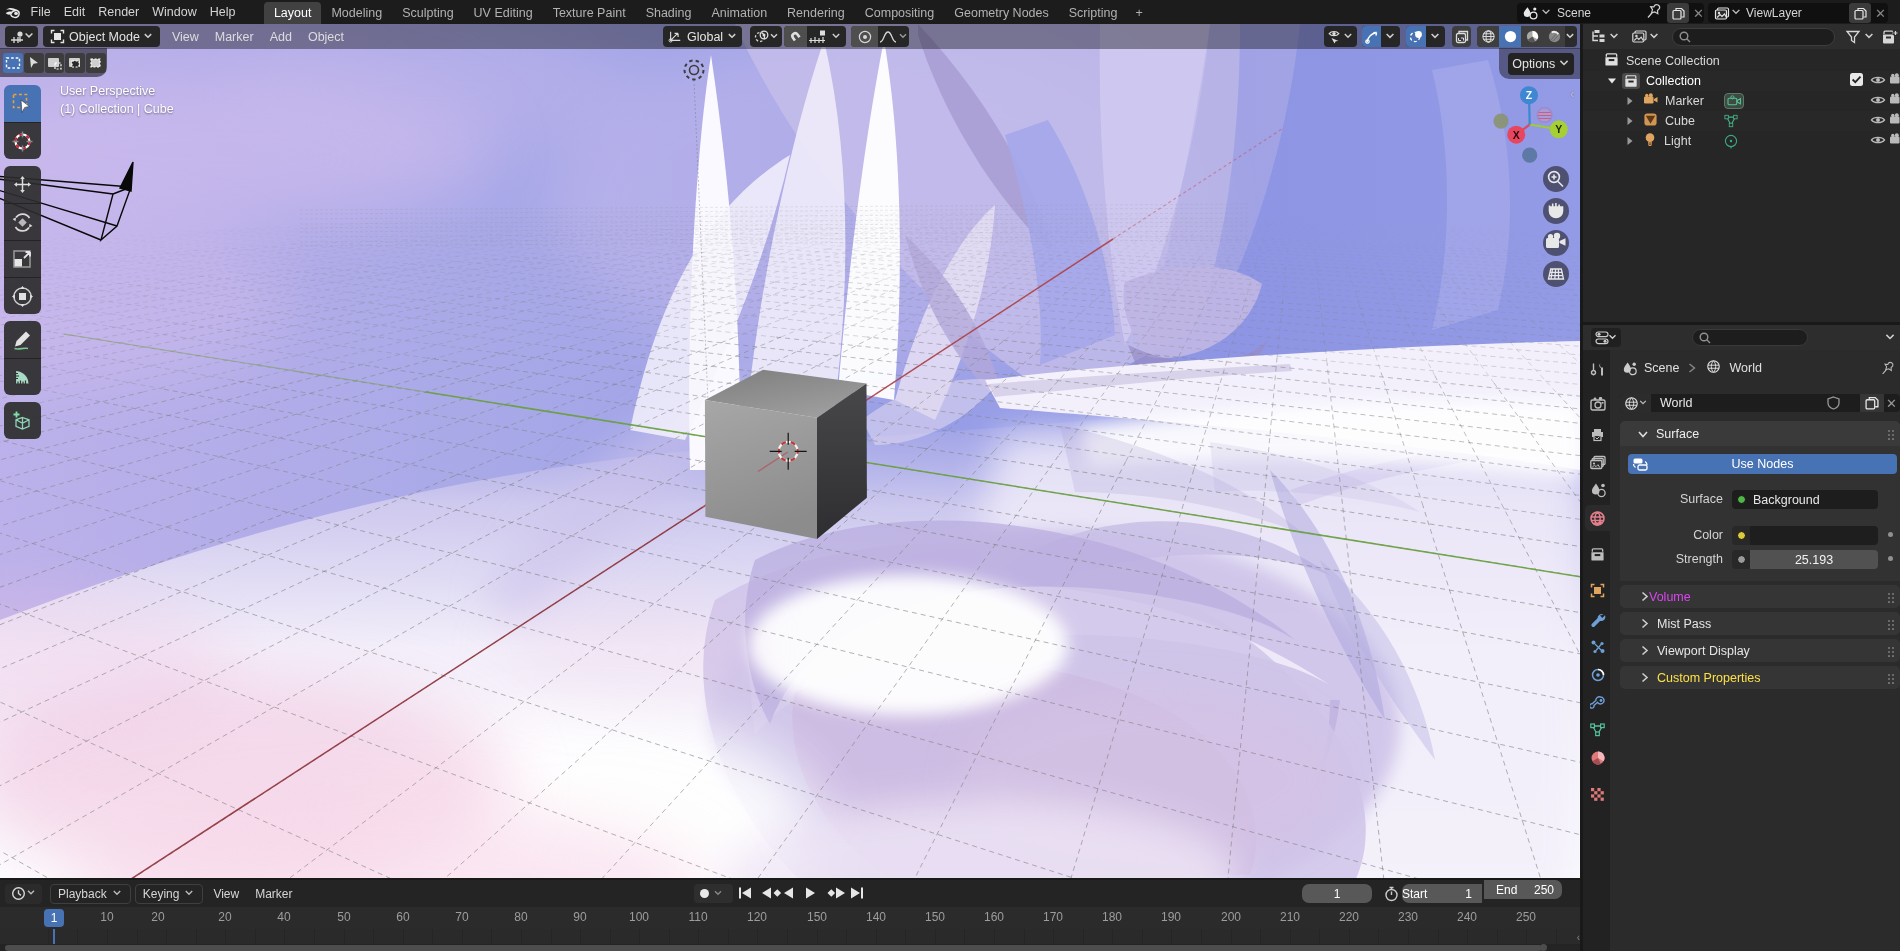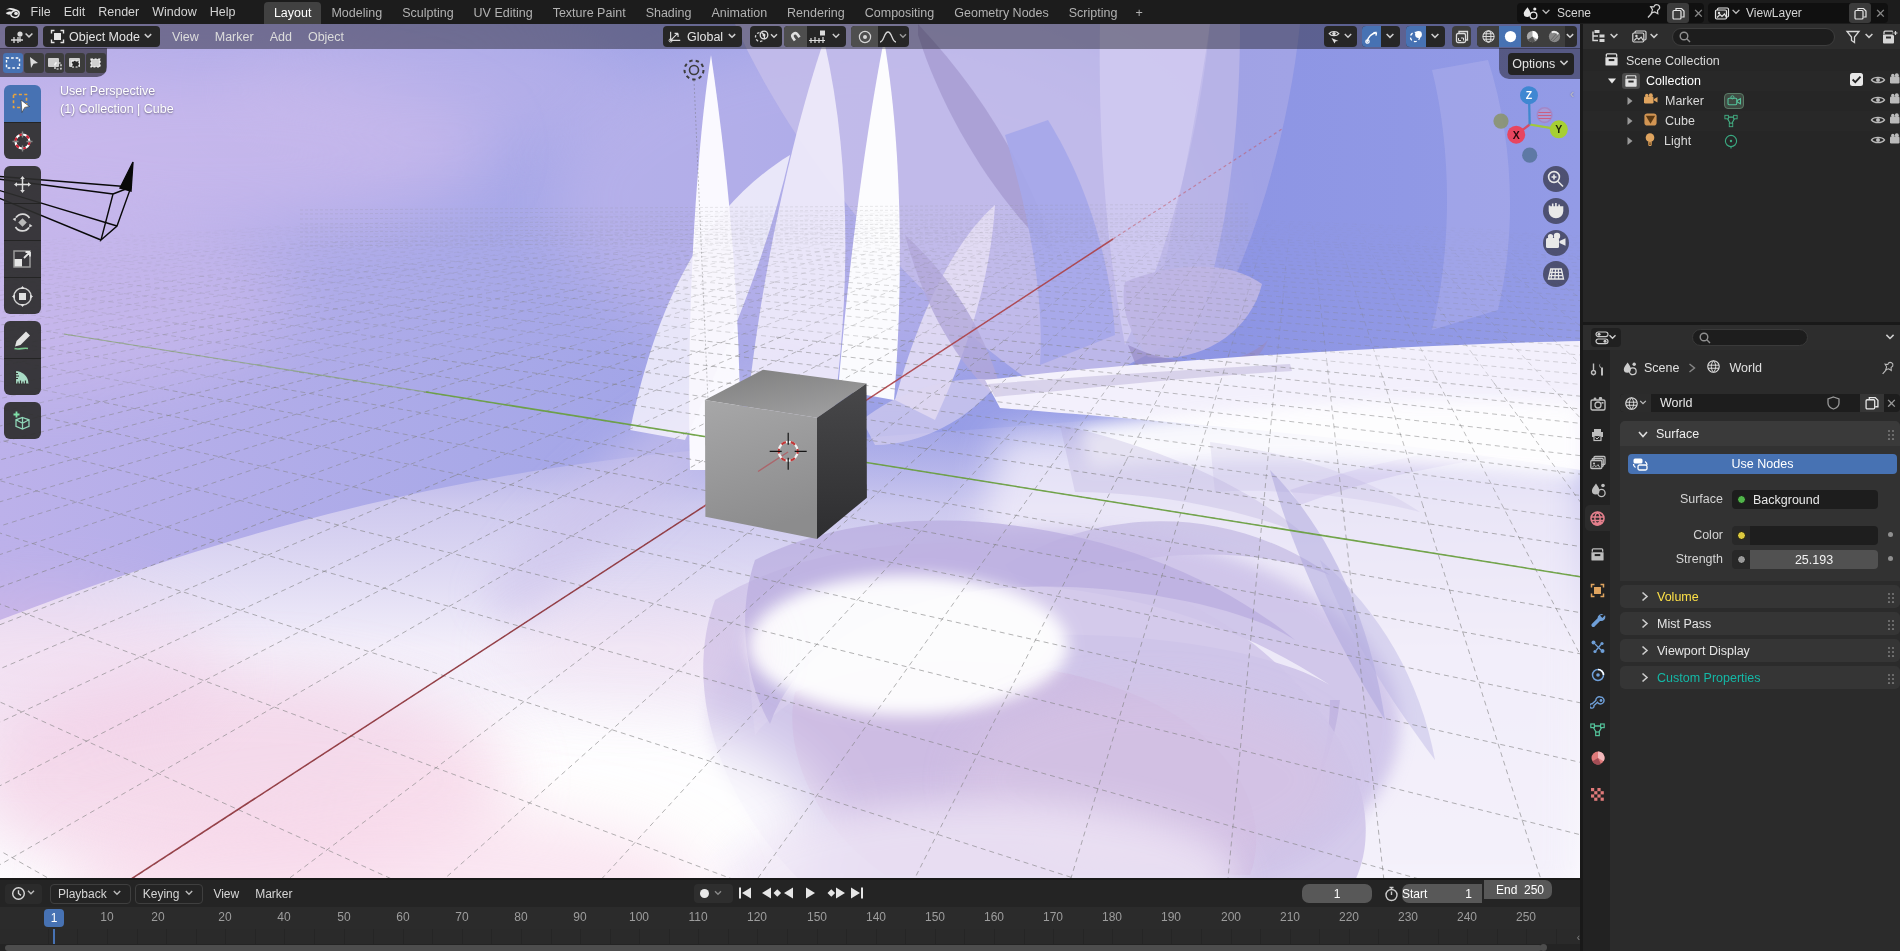--- a/index.html
+++ b/index.html
@@ -922,21 +922,21 @@
   <div style="flex:1;background:#515151;display:flex;align-items:center;justify-content:center;color:#f2f2f2">25.193</div>
  </div>
  <span style="position:absolute;right:7px;top:111px;width:5px;height:5px;border-radius:50%;background:#909090"></span>
  <span style="position:absolute;right:7px;top:135px;width:5px;height:5px;border-radius:50%;background:#909090"></span>
 </div>
 <div style="position:absolute;left:37px;top:260px;width:280px;height:23px;background:#353535;border-radius:5px">
     <div class="phead">
           <svg width="9" height="11" style="margin-left:20px">
             <path d="M2.5 1.5 l4.5 4 -4.5 4" stroke="#ccc" stroke-width="1.6" fill="none"></path>
           </svg>
-    <span style="margin-left:8px;color:#fde047">Volume</span>
+    <span style="margin-left:0;color:#d946ef">Volume</span>
         </div>
         <svg width="10" height="11" style="position:absolute;right:3px;top:7px">
           <circle cx="2" cy="2" r="1.1" fill="#777"></circle>
           <circle cx="6" cy="2" r="1.1" fill="#777"></circle>
           <circle cx="2" cy="6" r="1.1" fill="#777"></circle>
           <circle cx="6" cy="6" r="1.1" fill="#777"></circle>
           <circle cx="2" cy="10" r="1.1" fill="#777"></circle>
           <circle cx="6" cy="10" r="1.1" fill="#777"></circle>
         </svg>
       </div>
@@ -970,21 +970,21 @@
           <circle cx="6" cy="6" r="1.1" fill="#777"></circle>
           <circle cx="2" cy="10" r="1.1" fill="#777"></circle>
           <circle cx="6" cy="10" r="1.1" fill="#777"></circle>
         </svg>
       </div>
       <div style="position:absolute;left:37px;top:341px;width:280px;height:23px;background:#353535;border-radius:5px">
     <div class="phead">
           <svg width="9" height="11" style="margin-left:20px">
             <path d="M2.5 1.5 l4.5 4 -4.5 4" stroke="#ccc" stroke-width="1.6" fill="none"></path>
           </svg>
-    <span style="margin-left:8px;color:#14b8a6">Custom Properties</span>
+    <span style="margin-left:8px;color:#fde047">Custom Properties</span>
         </div>
         <svg width="10" height="11" style="position:absolute;right:3px;top:7px">
           <circle cx="2" cy="2" r="1.1" fill="#777"></circle>
           <circle cx="6" cy="2" r="1.1" fill="#777"></circle>
           <circle cx="2" cy="6" r="1.1" fill="#777"></circle>
           <circle cx="6" cy="6" r="1.1" fill="#777"></circle>
           <circle cx="2" cy="10" r="1.1" fill="#777"></circle>
           <circle cx="6" cy="10" r="1.1" fill="#777"></circle>
         </svg>
       </div>
@@ -1025,21 +1025,21 @@
 </svg>
   <div class="tfield" style="left:1302px;top:4px;width:70px;justify-content:center">1</div>
   <svg width="15" height="16" viewBox="0 0 15 16" style="position:absolute;left:1384px;top:6px">
           <circle cx="7.5" cy="9" r="5.5" fill="none" stroke="#ccc" stroke-width="1.4"></circle>
           <path d="M7.5 9 V5.5 M5.5 1.5 h4 M7.5 1.5 v2" stroke="#ccc" stroke-width="1.4" fill="none"></path>
         </svg>
   <div class="tfield" style="left:1402px;top:4px;width:80px;border-radius:7px 0 0 7px">
           <span style="">Start</span>
           <span style="position:absolute;right:10px">1</span>
         </div>
-  <div class="tfield" style="left:1484px;top:0;width:68px;border-radius:0 7px 7px 0">
+  <div class="tfield" style="left:1484px;top:0;width:78px;border-radius:0 7px 7px 0">
           <span style="margin-left:12px">End</span>
           <span style="position:absolute;right:8px">250</span>
         </div>
  </div>
  <div id="tlruler">
   <span class="tlnum" style="left:107px">10</span>
         <span class="tlnum" style="left:158px">20</span>
         <span class="tlnum" style="left:225px">20</span>
         <span class="tlnum" style="left:284px">40</span>
         <span class="tlnum" style="left:344px">50</span>

